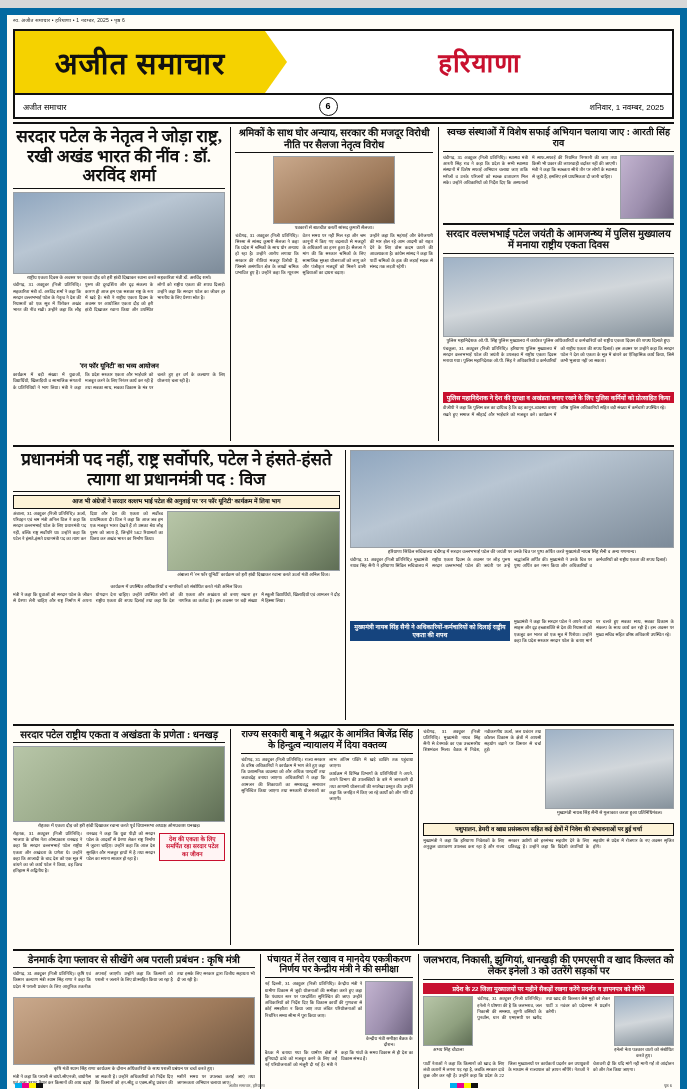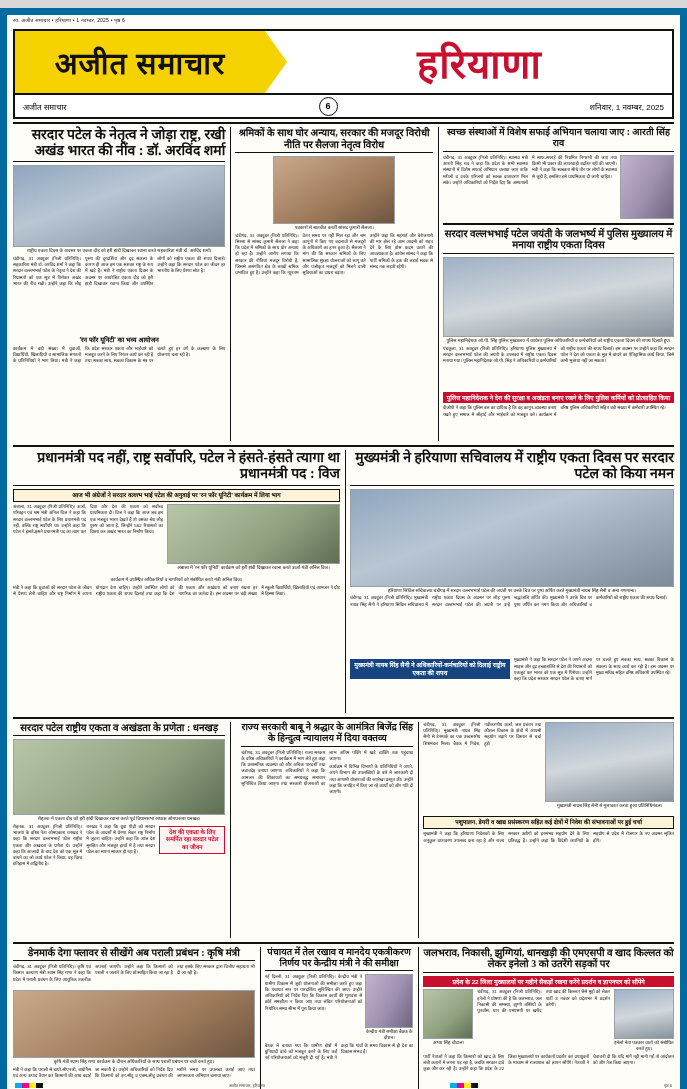--- a/index.html
+++ b/index.html
@@ -6,32 +6,32 @@
   body{font-family:"Liberation Sans", sans-serif;}
   .page{width:687px;height:1089px;background:#fffdf7;position:relative;overflow:hidden;margin:8px auto;
         border:7px solid #0369a1;box-sizing:border-box;}
   .topbar{height:10px;font-size:5px;color:#222;padding:2px 6px 0 6px;letter-spacing:.2px;white-space:nowrap;overflow:hidden;}
   .masthead{margin:2px 6px 0 6px;border:2px solid #111;background:#fff;position:relative;height:62px;
             display:flex;align-items:center;overflow:hidden;}
   .mast-left{background:#f5d200;height:100%;flex:0 0 250px;display:flex;align-items:center;justify-content:center;}
   .mast-left .t{font-family:"Liberation Serif",serif;font-weight:bold;font-size:30px;color:#111;letter-spacing:1px;}
   .mast-arrow{width:0;height:0;border-top:31px solid transparent;border-bottom:31px solid transparent;border-left:22px solid #f5d200;}
   .mast-right{flex:1;display:flex;align-items:center;justify-content:center;background:#fff;}
-  .mast-right .t{font-family:"Liberation Serif",serif;font-weight:bold;font-size:40px;color:#c8102e;letter-spacing:1px;}
+  .mast-right .t{font-family:"Liberation Serif",serif;font-weight:bold;font-size:26px;color:#c8102e;letter-spacing:1px;}
   .mast-bar{margin:0 6px;border-left:2px solid #111;border-right:2px solid #111;border-bottom:2px solid #111;
             height:22px;display:flex;align-items:center;justify-content:space-between;padding:0 8px;font-size:8px;background:#fff;}
   .pagecirc{width:17px;height:17px;border:1.5px solid #111;border-radius:50%;display:flex;align-items:center;justify-content:center;
             font-size:9px;font-weight:bold;}
   .rule{height:2px;background:#111;margin:3px 6px 0 6px;}
   .content{padding:3px 6px 0 6px;}
   .row{display:flex;gap:5px;}
   .col{box-sizing:border-box;}
   .hl{font-family:"Liberation Serif",serif;font-weight:bold;color:#111;text-align:center;line-height:1.15;
       border-bottom:1.5px solid #111;padding-bottom:2px;margin-bottom:3px;}
-  .hl.big{font-size:14px;text-align:right;}
+  .hl.big{font-size:17px;}
   .hl.med{font-size:10px;}
   .hl.sm{font-size:9.5px;}
   .sec-rule{border-top:2px solid #111;margin:4px 0 3px 0;}
   .ph{background:#b9bfc6;position:relative;overflow:hidden;border:0.5px solid #9aa0a6;}
   .ph.p1{background:linear-gradient(160deg,#8fa6bf 0%,#b9c6d3 40%,#7d8b99 100%);}
   .ph.p2{background:linear-gradient(150deg,#caa98c 0%,#9e7a5b 60%,#6d5540 100%);}
   .ph.p3{background:linear-gradient(170deg,#9fb2c6 0%,#d2d7db 50%,#86929c 100%);}
   .ph.p4{background:linear-gradient(140deg,#b8c6a8 0%,#8fa07f 60%,#5f6e55 100%);}
   .ph.p5{background:linear-gradient(120deg,#c3b4d0 0%,#9d8fae 55%,#6f6480 100%);}
   .cap{font-size:4.6px;line-height:1.25;text-align:center;color:#111;padding:1px 0 2px 0;}
@@ -108,21 +108,21 @@
           <div class="hl sm">स्वच्छ संस्थाओं में विशेष सफाई अभियान चलाया जाए : आरती सिंह राव</div>
           <div style="display:flex;gap:3px">
             <div class="txt" style="column-count:2;flex:1;height:62px">
               <p>चंडीगढ़, 31 अक्टूबर (निजी प्रतिनिधि)। स्वास्थ्य मंत्री आरती सिंह राव ने कहा कि प्रदेश के सभी स्वास्थ्य संस्थानों में विशेष सफाई अभियान चलाया जाए ताकि मरीजों व उनके परिजनों को स्वच्छ वातावरण मिल सके। उन्होंने अधिकारियों को निर्देश दिए कि अस्पतालों में साफ-सफाई की नियमित निगरानी की जाए तथा किसी भी प्रकार की लापरवाही बर्दाश्त नहीं की जाएगी। मंत्री ने कहा कि स्वच्छता सीधे तौर पर लोगों के स्वास्थ्य से जुड़ी है, इसलिए इसे प्राथमिकता दी जानी चाहिए।</p>
             </div>
             <div class="ph p5" style="width:52px;height:62px;flex:0 0 52px"></div>
           </div>
         </div>
         <div class="sec-rule"></div>
         <div>
-          <div class="hl med">सरदार वल्लभभाई पटेल जयंती के जलभर्ष्य में पुलिस मुख्यालय में मनाया राष्ट्रीय एकता दिवस</div>
+          <div class="hl med">सरदार वल्लभभाई पटेल जयंती के आमजन्ष्य में पुलिस मुख्यालय में मनाया राष्ट्रीय एकता दिवस</div>
           <div class="ph p3" style="height:78px"></div>
           <div class="cap">पुलिस महानिदेशक ओ.पी. सिंह पुलिस मुख्यालय में कार्यरत पुलिस अधिकारियों व कर्मचारियों को राष्ट्रीय एकता दिवस की शपथ दिलाते हुए।</div>
           <div class="txt" style="column-count:2;height:44px">
             <p>पंचकूला, 31 अक्टूबर (निजी प्रतिनिधि)। हरियाणा पुलिस मुख्यालय में सरदार वल्लभभाई पटेल की जयंती के उपलक्ष्य में राष्ट्रीय एकता दिवस मनाया गया। पुलिस महानिदेशक ओ.पी. सिंह ने अधिकारियों व कर्मचारियों को राष्ट्रीय एकता की शपथ दिलाई। इस अवसर पर उन्होंने कहा कि सरदार पटेल ने देश को एकता के सूत्र में बांधने का ऐतिहासिक कार्य किया, जिसे कभी भुलाया नहीं जा सकता।</p>
           </div>
           <div class="band">पुलिस महानिदेशक ने देश की सुरक्षा व अखंडता बनाए रखने के लिए पुलिस कर्मियों को प्रोत्साहित किया</div>
           <div class="txt" style="column-count:2;height:36px">
             <p>डीजीपी ने कहा कि पुलिस बल का दायित्व है कि वह कानून-व्यवस्था बनाए रखते हुए समाज में सौहार्द और भाईचारे को मजबूत करे। कार्यक्रम में वरिष्ठ पुलिस अधिकारियों सहित बड़ी संख्या में कर्मचारी उपस्थित रहे।</p>
           </div>
         </div>
@@ -145,21 +145,20 @@
             <div class="cap">अंबाला में 'रन फॉर यूनिटी' कार्यक्रम को हरी झंडी दिखाकर रवाना करते ऊर्जा मंत्री अनिल विज।</div>
           </div>
         </div>
         <div class="cap">कार्यक्रम में उपस्थित अधिकारियों व नागरिकों को संबोधित करते मंत्री अनिल विज।</div>
         <div class="txt" style="column-count:4;height:128px">
           <p>मंत्री ने कहा कि युवाओं को सरदार पटेल के जीवन से प्रेरणा लेनी चाहिए और राष्ट्र निर्माण में अपना योगदान देना चाहिए। उन्होंने उपस्थित लोगों को राष्ट्रीय एकता की शपथ दिलाई तथा कहा कि देश की एकता और अखंडता को बनाए रखना हर नागरिक का कर्तव्य है। इस अवसर पर बड़ी संख्या में स्कूली विद्यार्थियों, खिलाड़ियों एवं आमजन ने दौड़ में हिस्सा लिया।</p>
         </div>
       </div>
 
       <div class="col divv" style="width:332px;padding-left:4px">
-        <div class="hl big">मुख्यमंत्री ने हरियाणा सचिवालय में राष्ट्रीय एकता दिवस पर सरदार पटेल को किया नमन</div>
         <div class="ph p1" style="height:96px"></div>
         <div class="cap">हरियाणा सिविल सचिवालय चंडीगढ़ में सरदार वल्लभभाई पटेल की जयंती पर उनके चित्र पर पुष्प अर्पित करते मुख्यमंत्री नायब सिंह सैनी व अन्य गणमान्य।</div>
         <div class="txt" style="column-count:4;height:62px">
           <p>चंडीगढ़, 31 अक्टूबर (निजी प्रतिनिधि)। मुख्यमंत्री नायब सिंह सैनी ने हरियाणा सिविल सचिवालय में राष्ट्रीय एकता दिवस के अवसर पर लौह पुरुष सरदार वल्लभभाई पटेल की जयंती पर उन्हें श्रद्धांजलि अर्पित की। मुख्यमंत्री ने उनके चित्र पर पुष्प अर्पित कर नमन किया और अधिकारियों व कर्मचारियों को राष्ट्रीय एकता की शपथ दिलाई।</p>
         </div>
         <div style="display:flex;gap:4px;align-items:flex-start">
           <div style="width:160px">
             <div class="band blue">मुख्यमंत्री नायब सिंह सैनी ने अधिकारियों-कर्मचारियों को दिलाई राष्ट्रीय एकता की शपथ</div>
           </div>
           <div class="txt" style="column-count:2;flex:1;height:54px">

